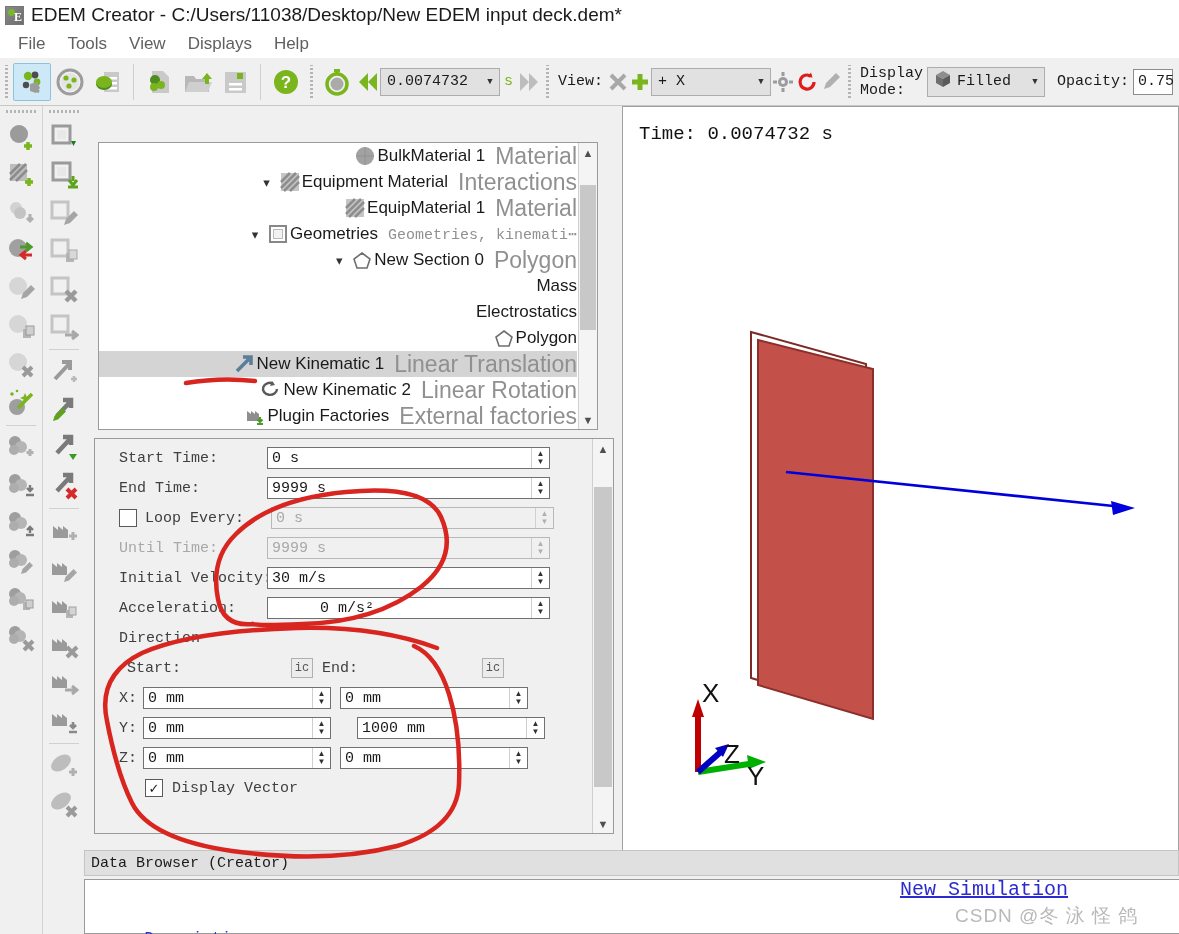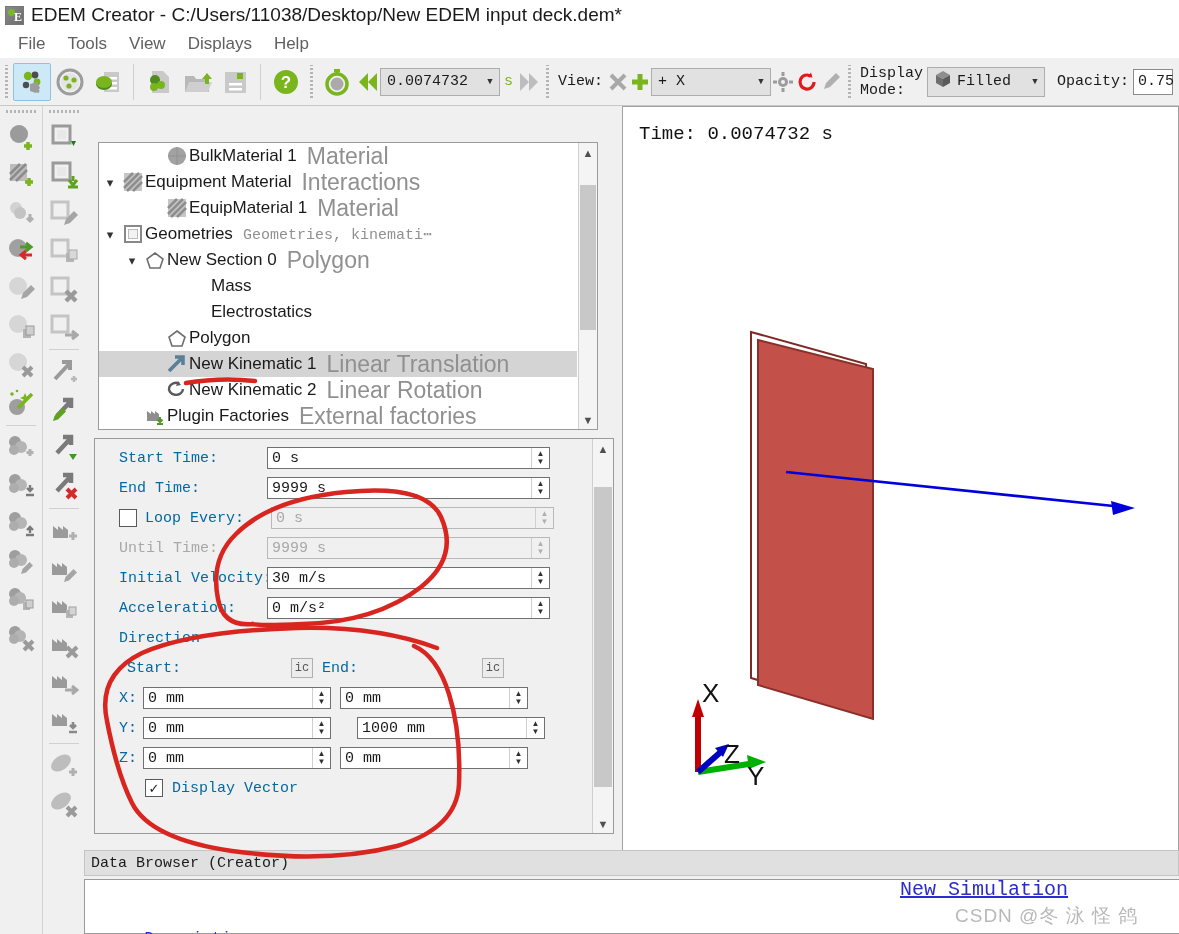--- a/index.html
+++ b/index.html
@@ -140,21 +140,21 @@
     font-size: 13px; color: #333;
   }
   #tree-body {
     position: absolute; left: 14px; top: 36px; width: 500px; height: 288px;
     background: #ffffff; border: 1px solid #9a9a9a; box-sizing: border-box;
     overflow: hidden;
   }
   .tree-rows { position: absolute; left: 0; top: 0; right: 20px; top: 0; }
   .tree-row {
     height: 26px; display: flex; align-items: center; box-sizing: border-box;
-    font-size: 17px; color: #1a1a1a; white-space: nowrap;
+    font-size: 17px; color: #1a1a1a; white-space: nowrap; justify-content: flex-end;
   }
   .tree-row.selected { background: #d4d4d4; }
   .tw {
     width: 22px; text-align: center; font-size: 13px; color: #333; flex: none;
   }
   .ticon { width: 24px; height: 22px; flex: none; display:flex; align-items:center; justify-content:center; }
   .tname { flex: none; }
   .ttype {
     color: #909090; margin-left: 10px;
     font-family: "Liberation Mono", monospace; font-size: 15px;
@@ -182,21 +182,21 @@
   }
   #props-inner {
     position: absolute; left: 0; top: 0; right: 22px; bottom: 0;
     overflow: hidden;
   }
   .frow {
     display: flex; align-items: center; height: 30px; padding-left: 24px;
     box-sizing: border-box;
   }
   .flabel {
-    font-family: "Liberation Mono", monospace; font-size: 15px; color: #0369a1;
+    font-family: "Liberation Mono", monospace; font-size: 15px; color: #404040;
     white-space: nowrap;
   }
   .flabel.dim { color: #a8a8a8; }
   .spin {
     height: 22px; background: #ffffff; border: 1px solid #707070;
     display: flex; align-items: center; box-sizing: border-box;
   }
   .spin.dis { background: #f0f0f0; border-color: #b8b8b8; }
   .spin .sv {
     flex: 1; font-family: "Liberation Mono", monospace; font-size: 15px;
@@ -879,21 +879,21 @@
           <div class="sv">30 m/s</div>
           <div class="sbtns">
               <span>▲</span>
               <span>▼</span>
             </div>
         </div>
       </div>
 
       <div class="frow">
         <div class="flabel" style="width:148px;">Acceleration:</div>
-        <div class="spin" style="width:283px;">
+        <div class="spin" style="width:283px;padding-left:48px;">
           <div class="sv">0 m/s²</div>
           <div class="sbtns">
               <span>▲</span>
               <span>▼</span>
             </div>
         </div>
       </div>
 
       <div class="frow">
         <div class="flabel">Direction</div>

